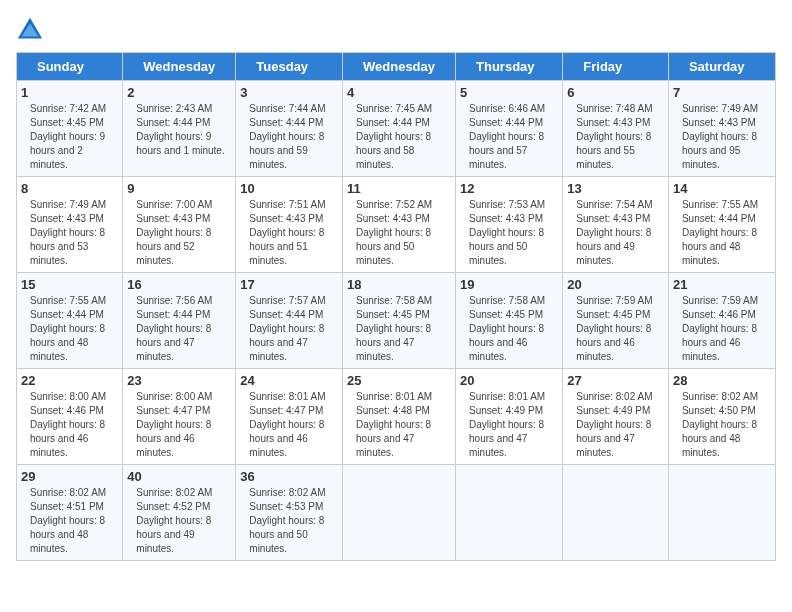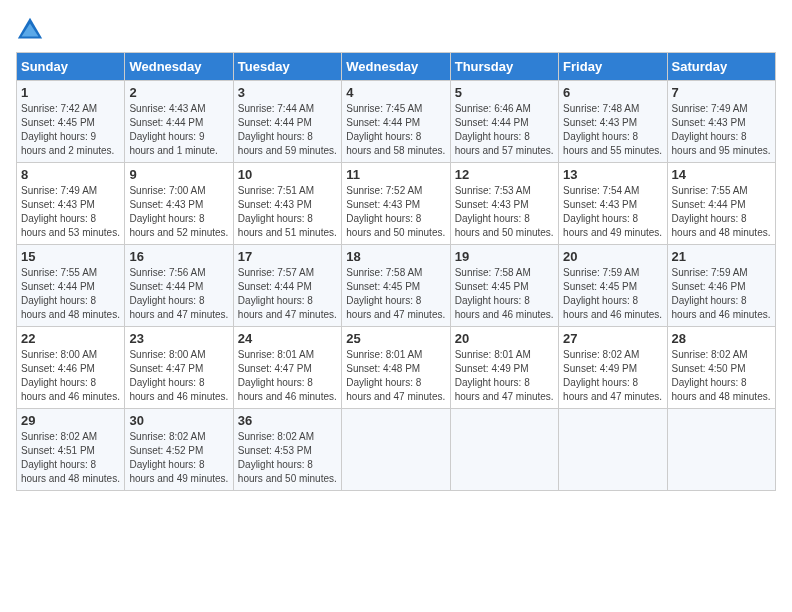--- a/index.html
+++ b/index.html
@@ -48,21 +48,21 @@
     .calendar {
       width: 100%;
       border-collapse: collapse;
       font-size: 10.5px;
     }
     .calendar thead th {
       background-color: #2f7fd4;
       color: #fff;
       font-size: 13px;
       font-weight: bold;
-      padding: 6px 4px;
+      padding: 6px 20px;
       text-align: left;
       border: 1px solid #ccc;
     }
     .calendar tbody td {
       vertical-align: top;
       border: 1px solid #ccc;
       padding: 4px 4px;
       width: 108px;
       min-height: 80px;
       background: #fff;
@@ -77,20 +77,21 @@
       font-size: 13px;
       font-weight: bold;
       color: #333;
       display: block;
       margin-bottom: 2px;
     }
     .cell-info {
       color: #444;
       line-height: 1.4;
       font-size: 10px;
+      margin-left: 9px;
     }
     .empty-cell {
       background: #f5f8fc !important;
     }
   </style>
 </head>
 <body>
 
 <div class="header">
   <div class="logo">
@@ -126,21 +127,21 @@
           <span class="day-num">1</span>
         <div class="cell-info">
           <span>Sunrise: 7:42 AM</span><br>
           <span>Sunset: 4:45 PM</span><br>
           <span>Daylight hours: 9 hours and 2 minutes.</span>
         </div>
         </td>
         <td>
           <span class="day-num">2</span>
         <div class="cell-info">
-          <span>Sunrise: 4:43 AM</span><br>
+          <span>Sunrise: 2:43 AM</span><br>
           <span>Sunset: 4:44 PM</span><br>
           <span>Daylight hours: 9 hours and 1 minute.</span>
         </div>
         </td>
         <td>
           <span class="day-num">3</span>
         <div class="cell-info">
           <span>Sunrise: 7:44 AM</span><br>
           <span>Sunset: 4:44 PM</span><br>
           <span>Daylight hours: 8 hours and 59 minutes.</span>
@@ -356,21 +357,21 @@
       <tr>
         <td>
           <span class="day-num">29</span>
         <div class="cell-info">
           <span>Sunrise: 8:02 AM</span><br>
           <span>Sunset: 4:51 PM</span><br>
           <span>Daylight hours: 8 hours and 48 minutes.</span>
         </div>
         </td>
         <td>
-          <span class="day-num">30</span>
+          <span class="day-num">40</span>
         <div class="cell-info">
           <span>Sunrise: 8:02 AM</span><br>
           <span>Sunset: 4:52 PM</span><br>
           <span>Daylight hours: 8 hours and 49 minutes.</span>
         </div>
         </td>
         <td>
           <span class="day-num">36</span>
         <div class="cell-info">
           <span>Sunrise: 8:02 AM</span><br>

